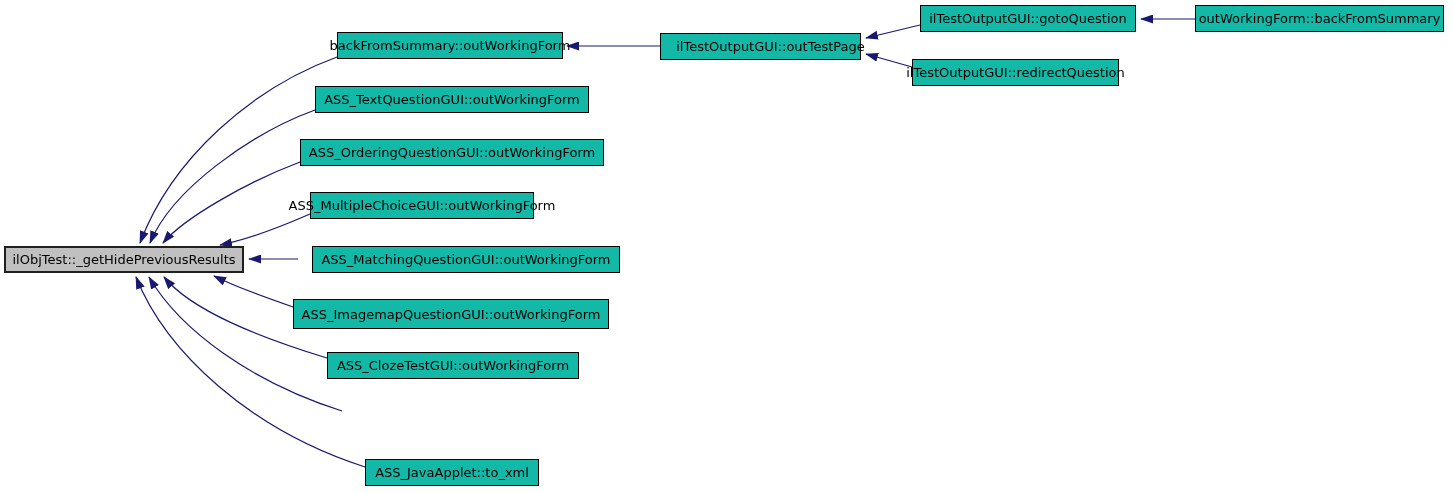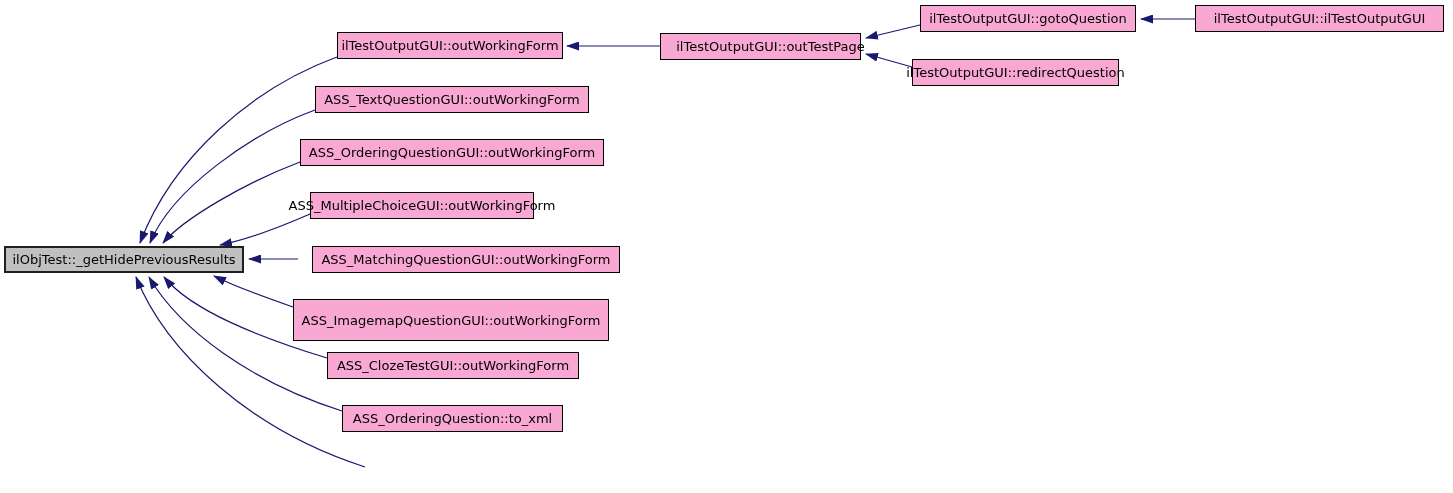--- a/index.html
+++ b/index.html
@@ -20,21 +20,21 @@
     left: 0;
     top: 0;
     width: 1453px;
     height: 493px;
     pointer-events: none;
   }
   .node {
     position: absolute;
     box-sizing: border-box;
     border: 1px solid #000000;
-    background: #f9a8d4;
+    background: #14b8a6;
     color: #000000;
     font-size: 13px;
     line-height: 1;
     display: flex;
     align-items: center;
     justify-content: center;
     white-space: nowrap;
     cursor: pointer;
     z-index: 2;
   }
@@ -71,38 +71,38 @@
     <path class="edge" marker-end="url(#arrow)" d="M 310,214 C 278,228 245,240 220,245"></path>
     <path class="edge" marker-end="url(#arrow)" d="M 298,259 L 249,259"></path>
     <path class="edge" marker-end="url(#arrow)" d="M 293,307 C 264,297 238,288 214,276"></path>
     <path class="edge" marker-end="url(#arrow)" d="M 327,358 C 259,337 192,311 164,277"></path>
     <path class="edge" marker-end="url(#arrow)" d="M 342,411 C 251,382 180,330 149,277"></path>
     <path class="edge" marker-end="url(#arrow)" d="M 365,467 C 250,430 166,352 136,277"></path>
   </svg>
 
   <div class="node highlight" style="left:4px;   top:246px; width:240px; height:27px;text-align:center;">ilObjTest::_getHidePreviousResults</div>
 
-  <div class="node" style="left:337px; top:32px;  width:226px; height:27px;">ilTestOutputGUI::outWorkingForm</div>
+  <div class="node" style="left:337px; top:32px;  width:226px; height:27px;">backFromSummary::outWorkingForm</div>
 
   <div class="node" style="left:660px; top:33px;  width:201px; height:27px;padding-left:20px;">ilTestOutputGUI::outTestPage</div>
 
   <div class="node" style="left:920px; top:5px;   width:216px; height:27px;">ilTestOutputGUI::gotoQuestion</div>
 
-  <div class="node" style="left:1195px; top:5px;  width:249px; height:27px;">ilTestOutputGUI::ilTestOutputGUI</div>
+  <div class="node" style="left:1195px; top:5px;  width:249px; height:27px;">outWorkingForm::backFromSummary</div>
 
   <div class="node" style="left:912px; top:59px;  width:207px; height:27px;">ilTestOutputGUI::redirectQuestion</div>
 
   <div class="node" style="left:315px; top:86px;  width:274px; height:27px;">ASS_TextQuestionGUI::outWorkingForm</div>
 
   <div class="node" style="left:300px; top:139px; width:304px; height:27px;">ASS_OrderingQuestionGUI::outWorkingForm</div>
 
   <div class="node" style="left:310px; top:192px; width:224px; height:27px;">ASS_MultipleChoiceGUI::outWorkingForm</div>
 
   <div class="node" style="left:298px; top:246px; width:308px; height:27px;margin-left:14px;">ASS_MatchingQuestionGUI::outWorkingForm</div>
 
-  <div class="node" style="left:293px; top:299px; width:316px; height:42px;">ASS_ImagemapQuestionGUI::outWorkingForm</div>
+  <div class="node" style="left:293px; top:299px; width:316px; height:30px;">ASS_ImagemapQuestionGUI::outWorkingForm</div>
 
   <div class="node" style="left:327px; top:352px; width:252px; height:27px;">ASS_ClozeTestGUI::outWorkingForm</div>
 
-  <div class="node" style="left:342px; top:405px; width:221px; height:27px;">ASS_OrderingQuestion::to_xml</div>
 
+  <div class="node" style="left:365px; top:459px; width:174px; height:27px;">ASS_JavaApplet::to_xml</div>
 
 </div>
 
 </body></html>

